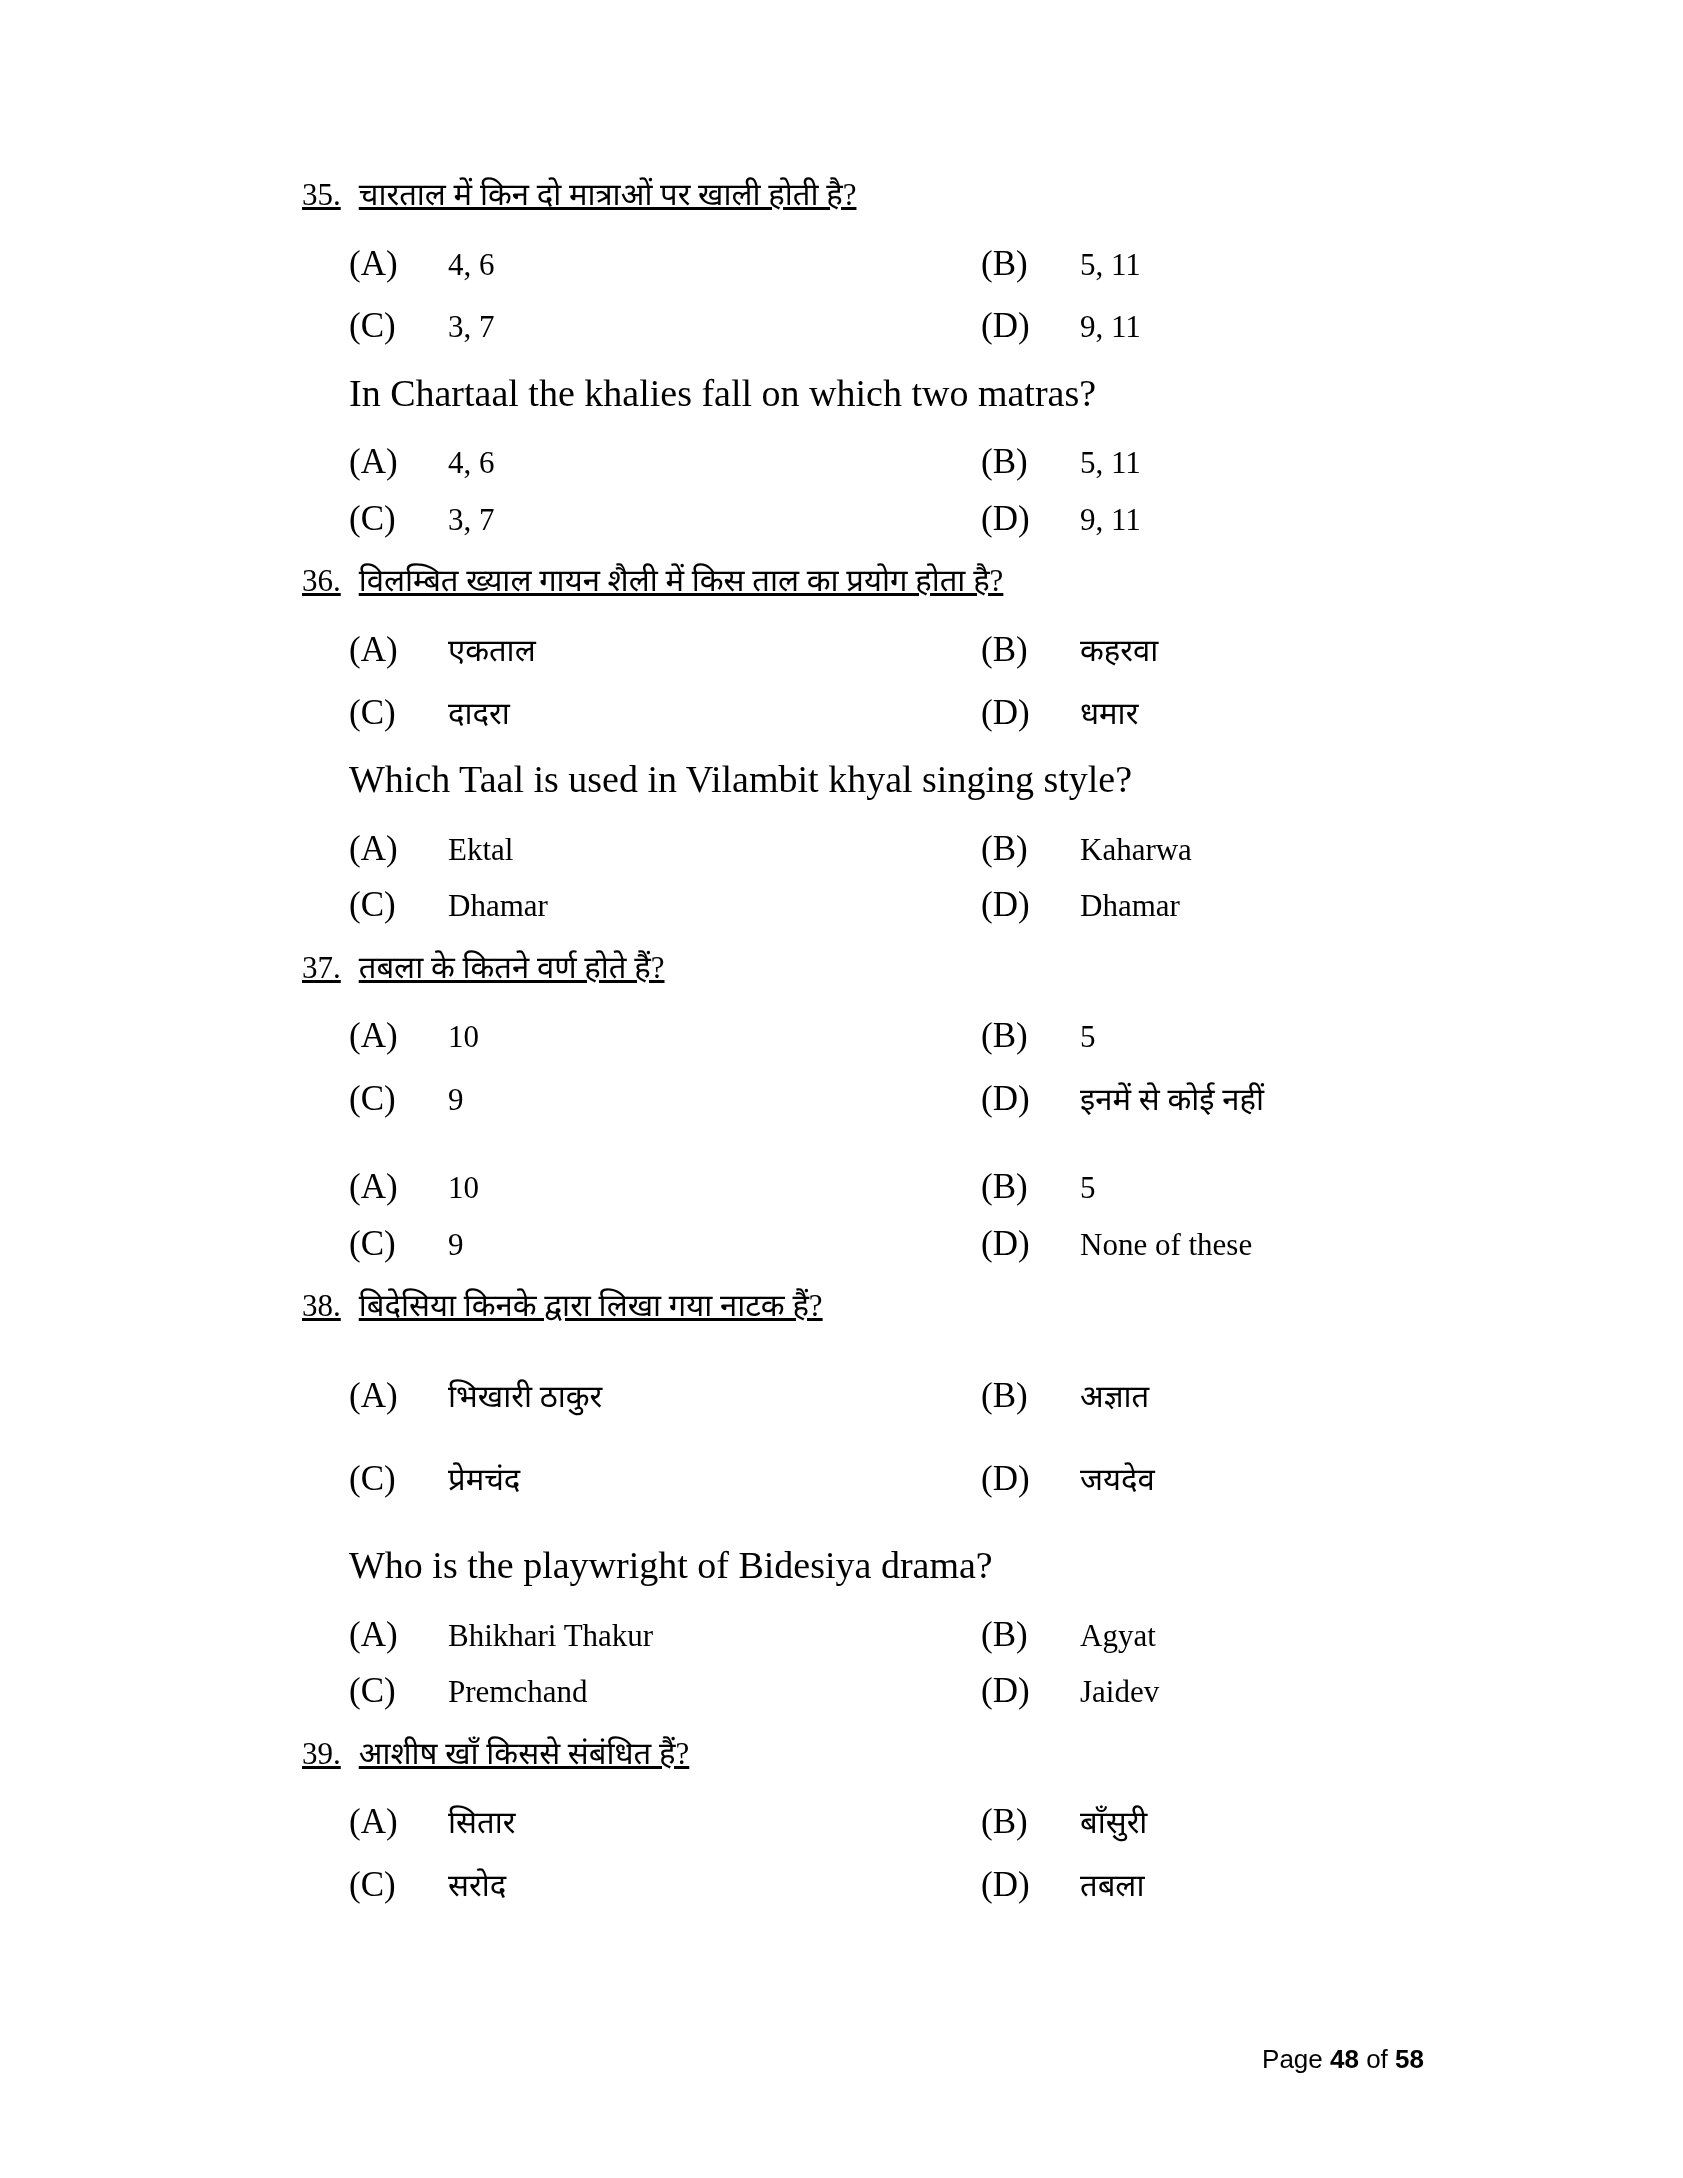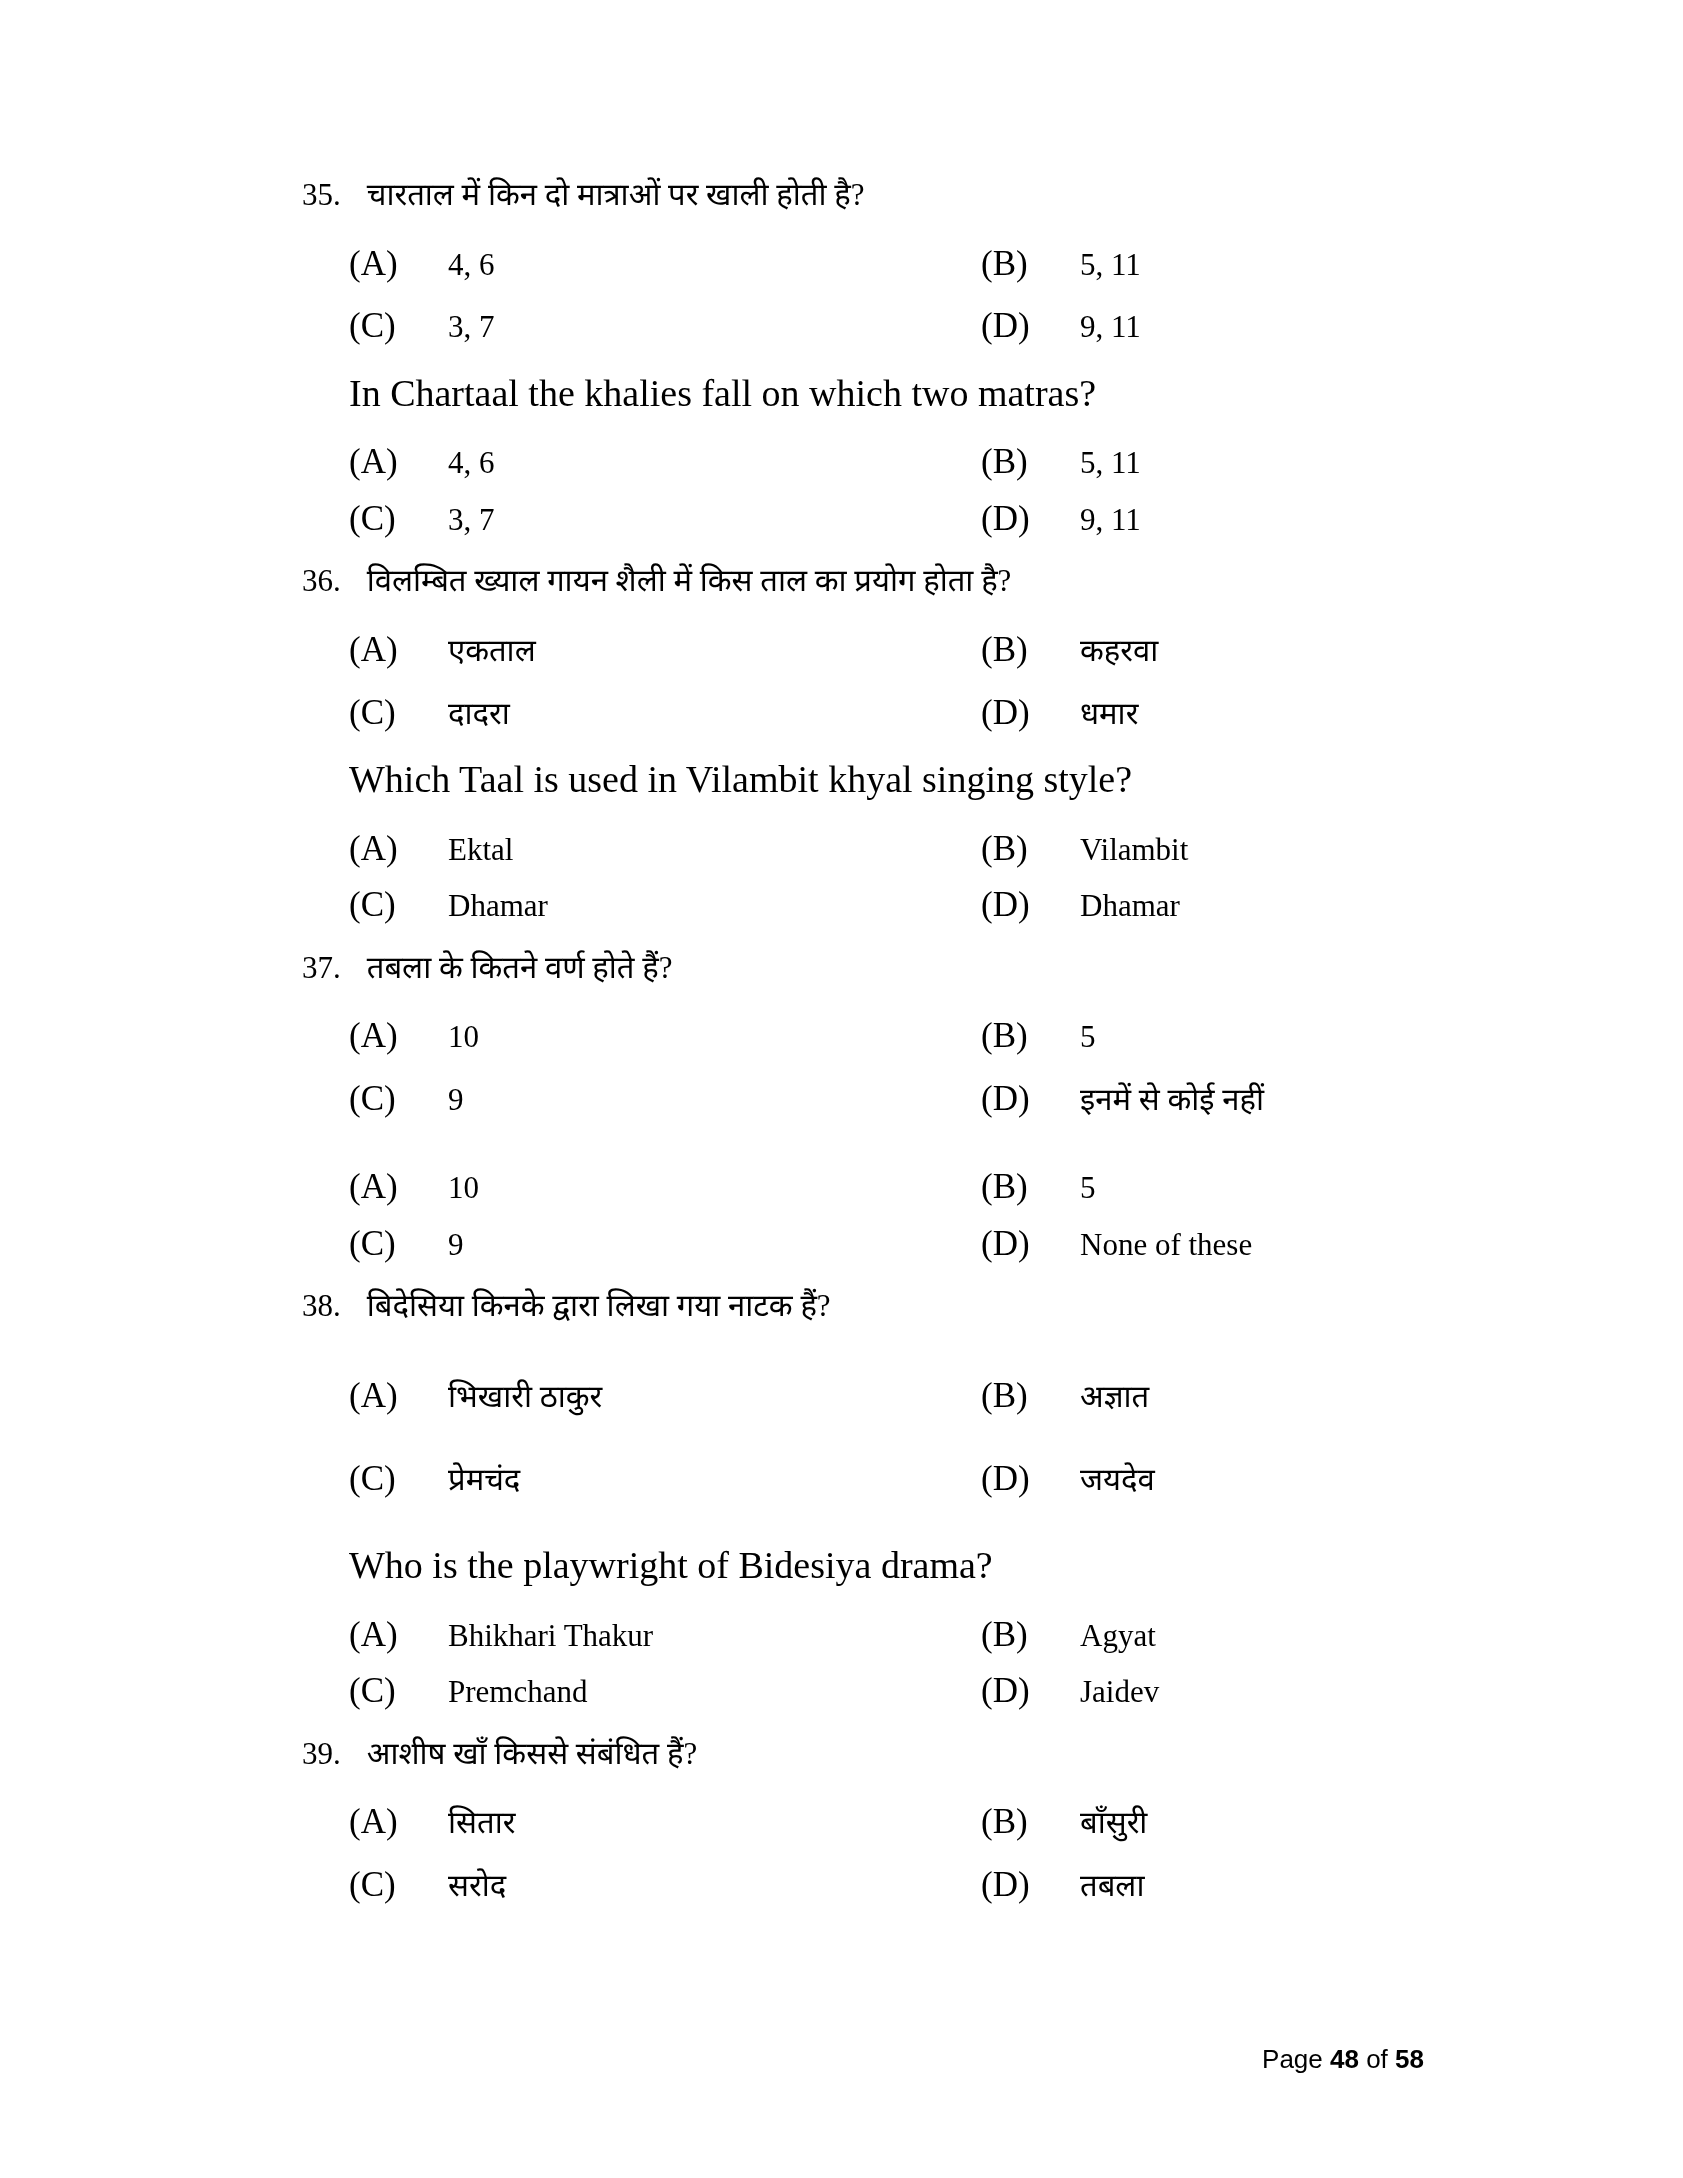--- a/index.html
+++ b/index.html
@@ -14,23 +14,24 @@
   }
   .content {
     position: absolute;
     left: 302px;
     top: 176px;
     width: 1153px;
   }
   .question { margin-bottom: 6px; }
   .q-title {
     display: flex;
-    gap: 26px;
+    gap: 18px;
     font-size: 31px;
     line-height: 1.25;
+    text-decoration: underline;
   }
   .q-num { flex: 0 0 auto; }
   .q-text { flex: 1 1 auto; }
   .opt-grid {
     margin-left: 47px;
     display: grid;
     grid-template-columns: 632px auto;
     margin-top: 30px;
   }
   .opt {
@@ -140,21 +141,21 @@
         </div>
       </div>
       <div class="en-title">Which Taal is used in Vilambit khyal singing style?</div>
       <div class="opt-grid en">
         <div class="opt">
           <span class="opt-letter">(A)</span>
           <span class="opt-text">Ektal</span>
         </div>
         <div class="opt">
           <span class="opt-letter">(B)</span>
-          <span class="opt-text">Vilambit</span>
+          <span class="opt-text">Kaharwa</span>
         </div>
         <div class="opt">
           <span class="opt-letter">(C)</span>
           <span class="opt-text">Dhamar</span>
         </div>
         <div class="opt">
           <span class="opt-letter">(D)</span>
           <span class="opt-text">Dhamar</span>
         </div>
       </div>

